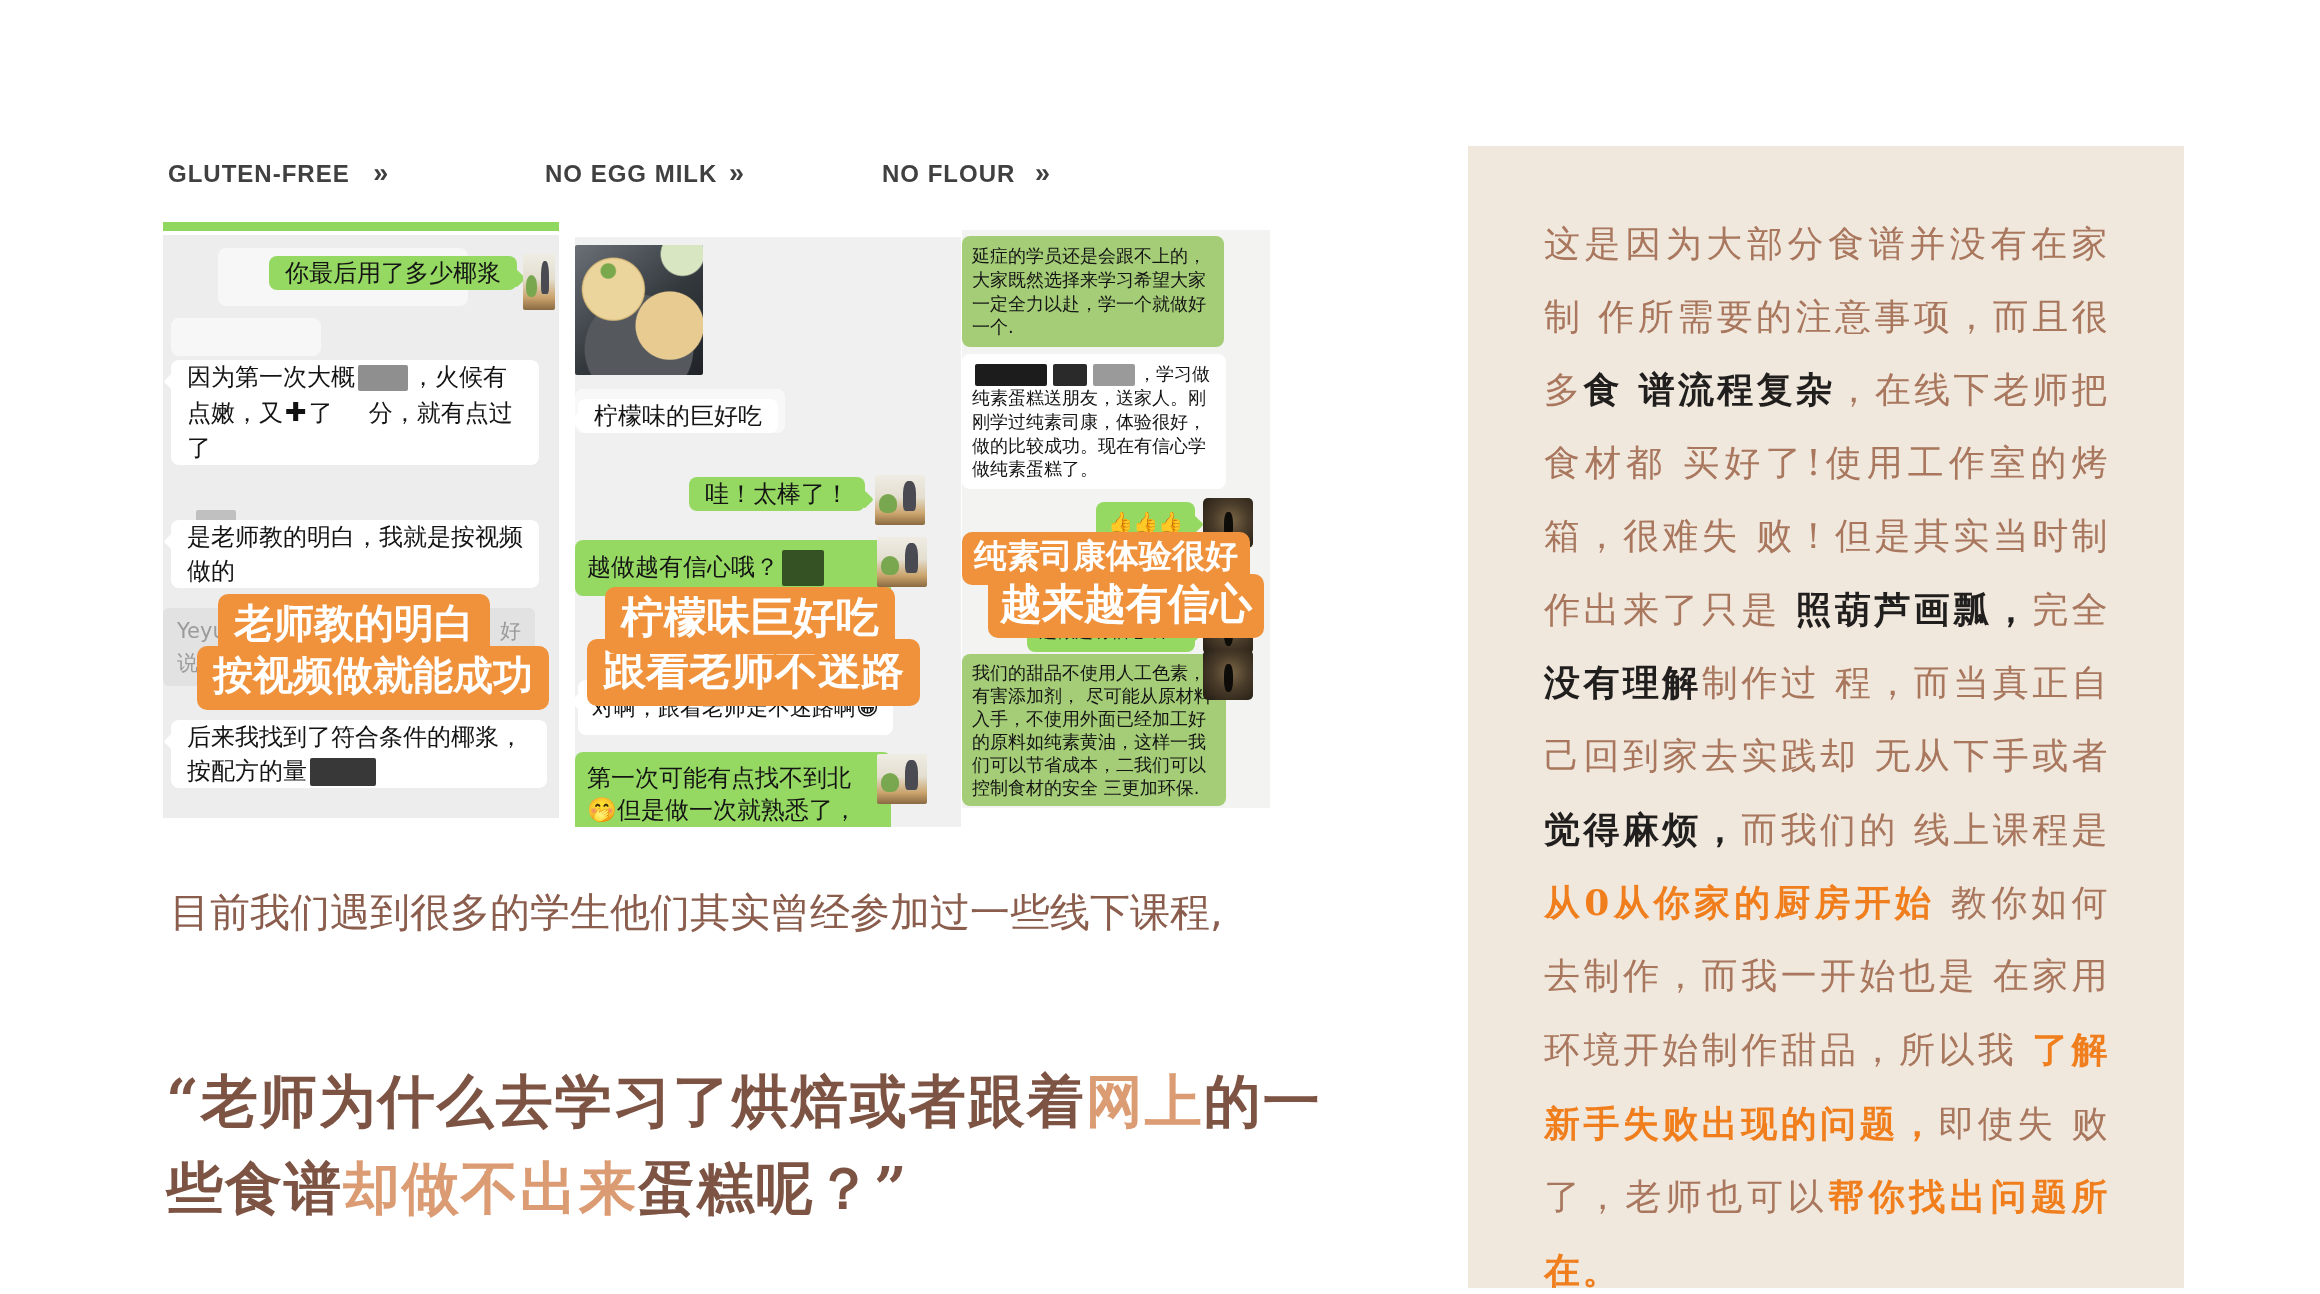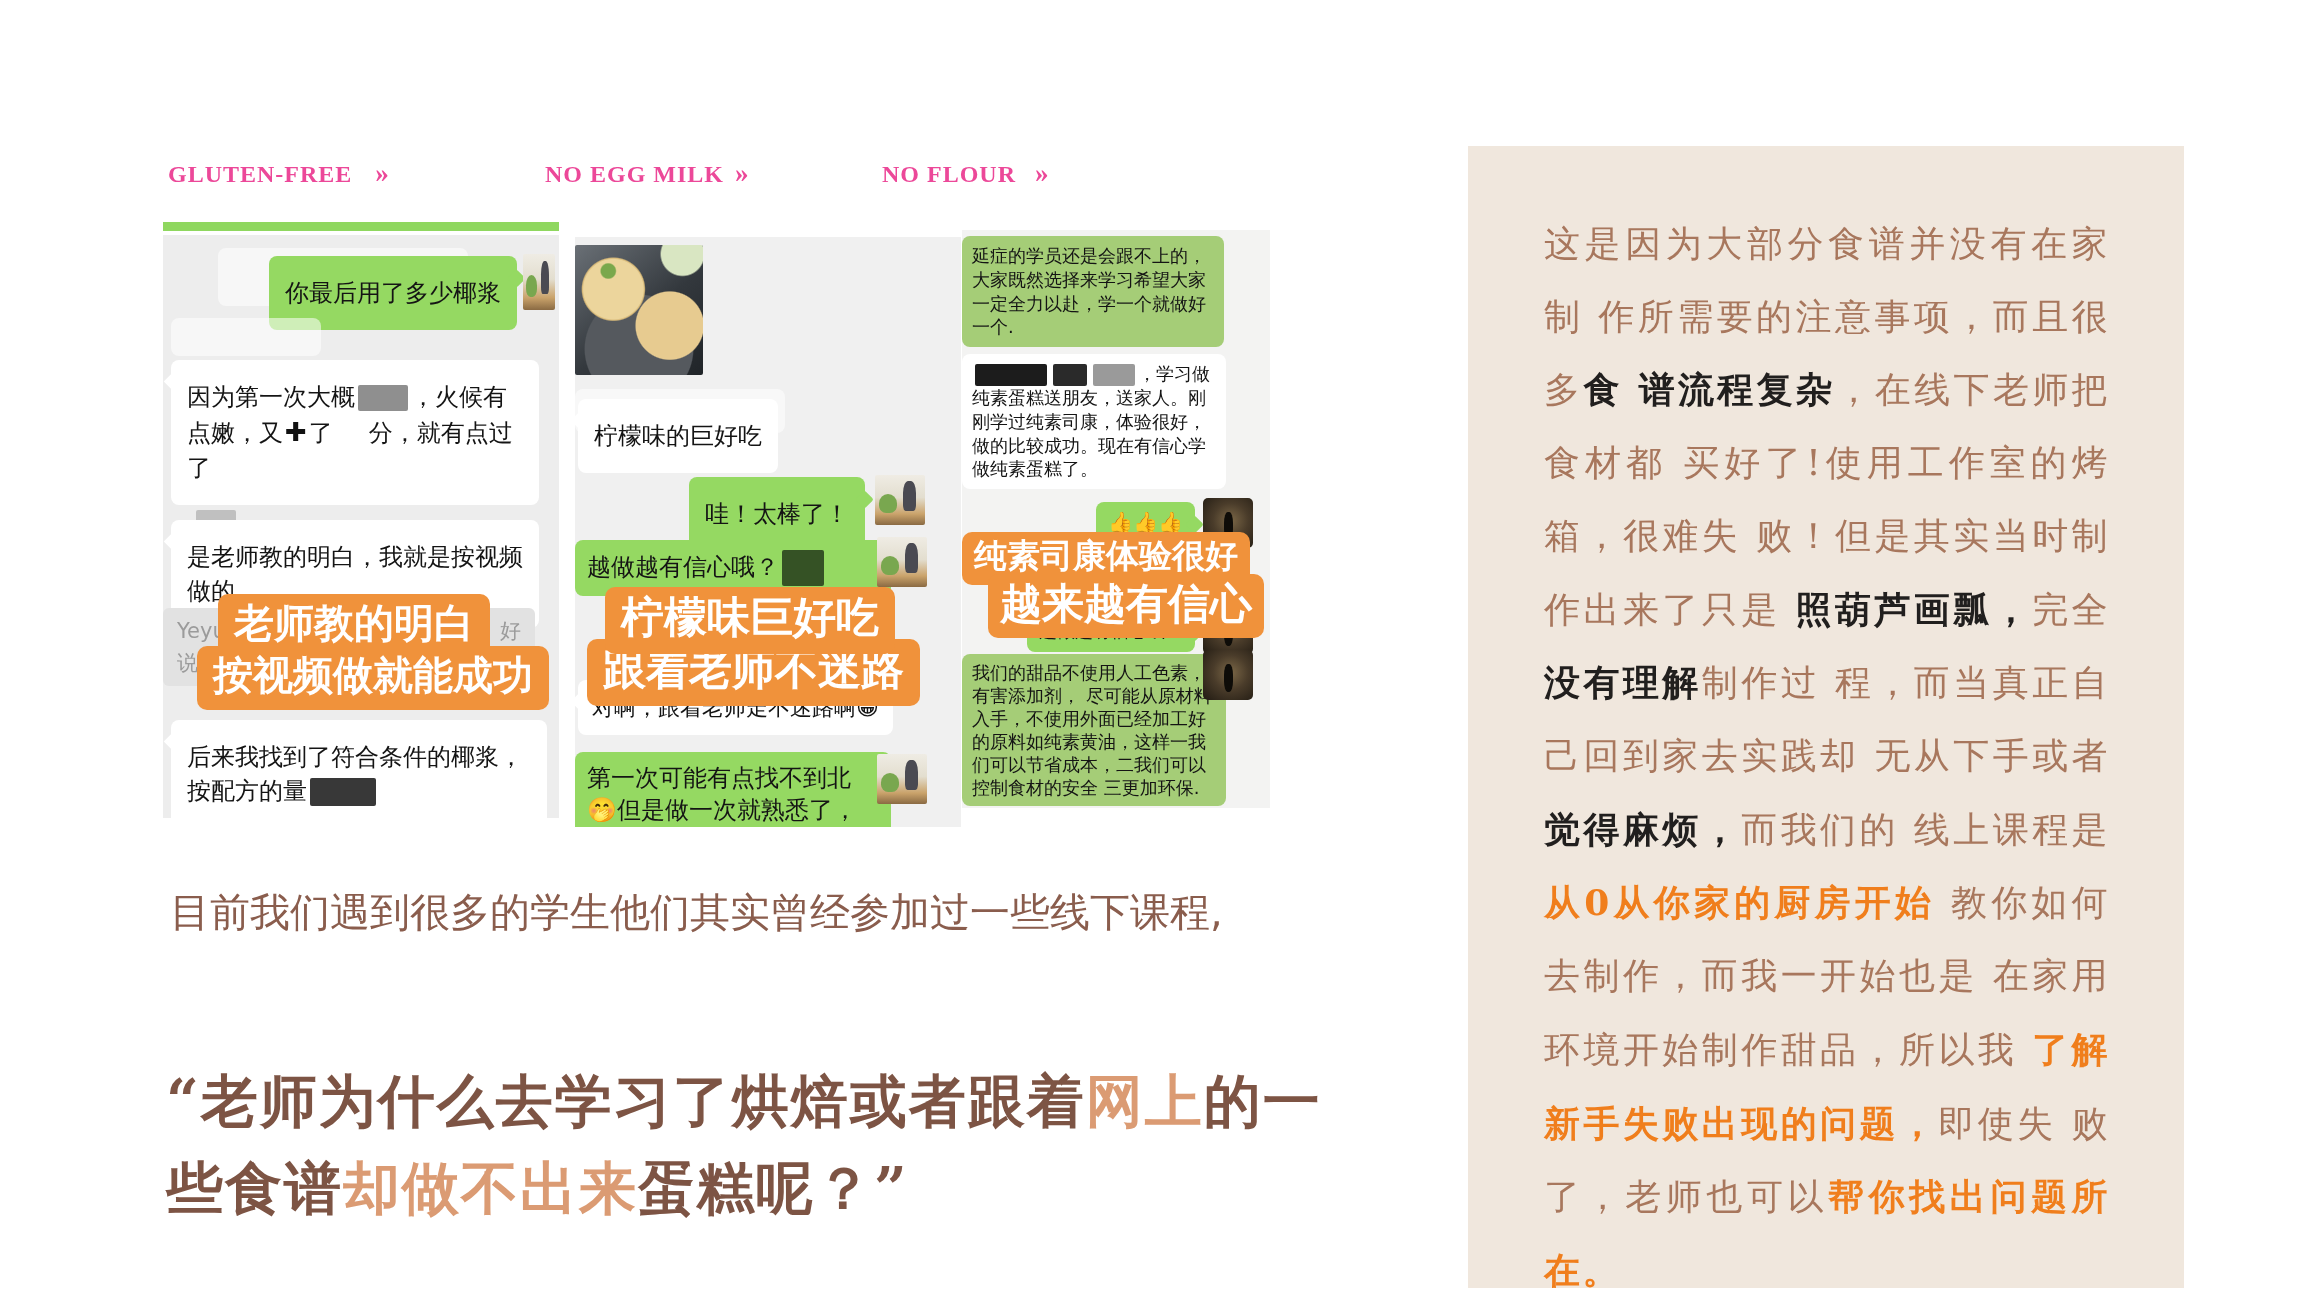--- a/index.html
+++ b/index.html
@@ -1,30 +1,30 @@
 <!DOCTYPE html>
 <html><head>
 <meta charset="utf-8">
 <style>
   html,body{margin:0;padding:0;background:#fff;}
   #page{position:relative;width:2320px;height:1294px;background:#ffffff;overflow:hidden;
         font-family:"DejaVu Sans",sans-serif;}
 
   
-  .hdr{position:absolute;top:158px;font-family:Liberation Serif, serif;
-       font-weight:bold;font-size:24px;color:#ec4899;letter-spacing:1px;white-space:nowrap;}
+  .hdr{position:absolute;top:158px;font-family:Liberation Sans, sans-serif;
+       font-weight:bold;font-size:24px;color:#404040;letter-spacing:1px;white-space:nowrap;}
   .hdr .arrow{font-size:27px;letter-spacing:-3px;}
 
   
   .chatcol{position:absolute;}
   #col1{left:163px;top:222px;width:396px;height:596px;background:#ededed;}
   #col2{left:575px;top:225px;width:386px;height:590px;background:#f0f0f0;overflow:hidden;margin-top:12px;}
   #col3{left:962px;top:230px;width:308px;height:578px;background:#f3f3f2;}
 
-  .bubble{position:absolute;border-radius:8px;padding:20px 16px;font-size:24px;
+  .bubble{position:absolute;border-radius:8px;padding:0 16px;font-size:24px;
           line-height:1.42;color:#141414;}
   .white{background:#ffffff;}
   .green{background:#95d962;}
   .green3{background:#a5cd77;}
   .tr::after{content:"";position:absolute;top:16px;right:-6px;width:13px;height:13px;
              background:inherit;transform:rotate(45deg);border-radius:2px;}
   .tl::before{content:"";position:absolute;top:16px;left:-5px;width:11px;height:11px;
               background:inherit;transform:rotate(45deg);}
 
   .olabel{position:absolute;background:#f0923b;color:#fff;font-weight:bold;

